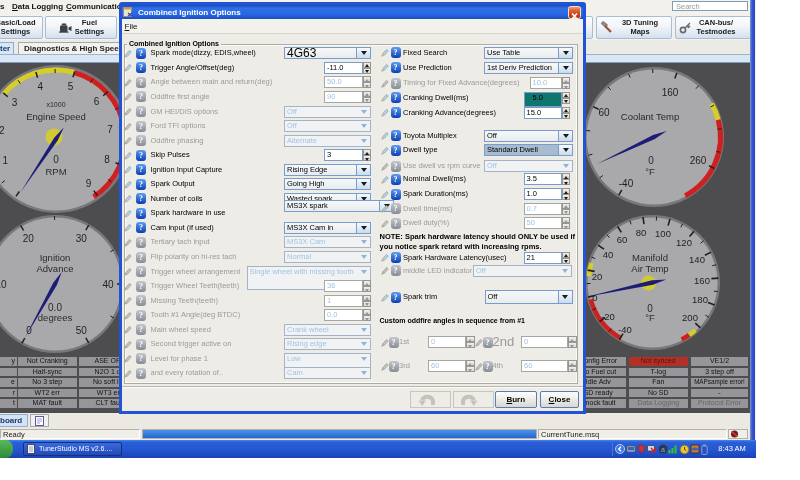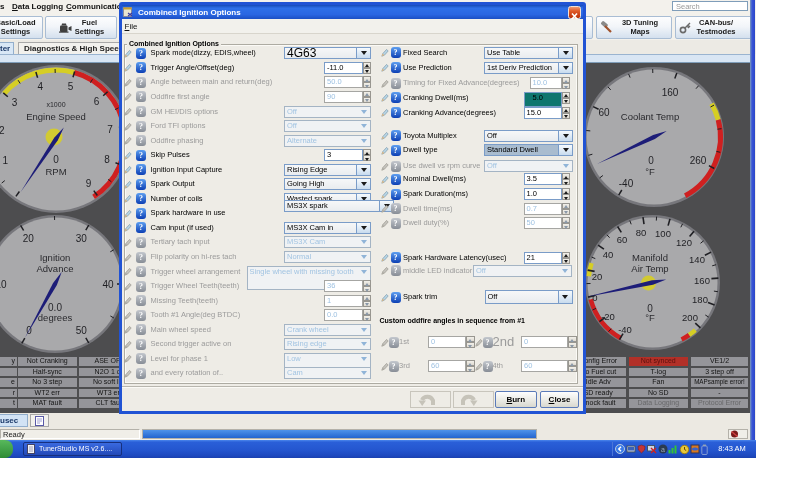--- a/index.html
+++ b/index.html
@@ -213,29 +213,30 @@
 <div class="a" style="left:629px;top:378.2px;width:58.5px;height:8.6px;background:#95959a;font-size:7px;line-height:8.6px;text-align:center;color:#141414;overflow:hidden;white-space:nowrap">Fan</div>
 <div class="a" style="left:691px;top:378.2px;width:57px;height:8.6px;background:#95959a;font-size:7px;line-height:8.6px;text-align:center;color:#141414;overflow:hidden;white-space:nowrap;font-size:6.3px">MAPsample error!</div>
 <div class="a" style="left:571px;top:388.8px;width:54.5px;height:8.6px;background:#95959a;font-size:7px;line-height:8.6px;text-align:center;color:#141414;overflow:hidden;white-space:nowrap">SD ready</div>
 <div class="a" style="left:629px;top:388.8px;width:58.5px;height:8.6px;background:#95959a;font-size:7px;line-height:8.6px;text-align:center;color:#141414;overflow:hidden;white-space:nowrap">No SD</div>
 <div class="a" style="left:691px;top:388.8px;width:57px;height:8.6px;background:#95959a;font-size:7px;line-height:8.6px;text-align:center;color:#141414;overflow:hidden;white-space:nowrap">-</div>
 <div class="a" style="left:571px;top:399.1px;width:54.5px;height:8.6px;background:#95959a;font-size:7px;line-height:8.6px;text-align:center;color:#141414;overflow:hidden;white-space:nowrap">Knock fault</div>
 <div class="a" style="left:629px;top:399.1px;width:58.5px;height:8.6px;background:#95959a;font-size:7px;line-height:8.6px;text-align:center;color:#141414;overflow:hidden;white-space:nowrap;color:#68686a">Data Logging</div>
 <div class="a" style="left:691px;top:399.1px;width:57px;height:8.6px;background:#95959a;font-size:7px;line-height:8.6px;text-align:center;color:#141414;overflow:hidden;white-space:nowrap;color:#68686a">Protocol Error</div>
 <div class="a" style="left:0;top:413px;width:750px;height:14px;background:#ece9e2"></div>
 <div class="a" style="left:-30px;top:414px;width:58px;height:13px;background:#d2e3f5;border:1px solid #92aecc;box-sizing:border-box"></div>
-<div class="a" style="left:0;top:415px;width:27px;font-size:8px;font-weight:700;color:#1c3a6a;line-height:11px">usec</div>
+<div class="a" style="left:0;top:415px;width:27px;font-size:8px;font-weight:700;color:#1c3a6a;line-height:11px">board</div>
 <div class="a" style="left:30px;top:414px;width:19px;height:13px;background:#f2f1ed;border:1px solid #a8a8a8;box-sizing:border-box"></div>
 <svg class="a" style="left:35px;top:416px" width="9" height="10" viewBox="0 0 9 10">
       <rect x="0.5" y="0.5" width="8" height="9" fill="#fff" stroke="#5a5aa8"></rect>
       <path d="M2 3h5M2 5h5M2 7h3" stroke="#8888c8" stroke-width="0.8"></path>
     </svg>
 <div class="a" style="left:0;top:427px;width:750px;height:13px;background:#ece9e2"></div>
 <div class="a" style="left:0;top:429px;width:140px;height:10px;border:1px solid #b4b1a9;border-right-color:#fff;border-bottom-color:#fff;background:#f0eee8;font-size:7.5px;line-height:9px;color:#222;padding-left:2px;box-sizing:border-box">Ready</div>
 <div class="a" style="left:142px;top:429px;width:395px;height:10px;border:1px solid #b4b1a9;background:linear-gradient(180deg,#4f93ea,#2364cf);box-sizing:border-box"></div>
+<div class="a" style="left:538px;top:429px;width:189px;height:10px;border:1px solid #b4b1a9;border-right-color:#fff;border-bottom-color:#fff;background:#f0eee8;font-size:7.5px;line-height:9px;color:#222;padding-left:2px;box-sizing:border-box">CurrentTune.msq</div>
 <div class="a" style="left:728px;top:429px;width:20px;height:10px;border:1px solid #b4b1a9;background:#f0eee8;box-sizing:border-box"></div>
 <svg class="a" style="left:730px;top:430px" width="9" height="8" viewBox="0 0 9 8">
       <circle cx="4.5" cy="4" r="3.5" fill="#7a1a1a"></circle>
       <path d="M1.5 1.5 L7.5 6.5" stroke="#d04040" stroke-width="1.2"></path>
     </svg>
 <div class="a" style="left:0;top:440px;width:756px;height:18px;background:linear-gradient(180deg,#4a86ec 0%,#2a5fd8 12%,#2456cf 55%,#1d48be 88%,#1a41ae 100%)"></div>
 <div class="a" style="left:0;top:440px;width:13px;height:18px;background:linear-gradient(180deg,#58b95c,#2e8b35);border-radius:0 8px 8px 0"></div>
 <div class="a" style="left:23px;top:442px;width:99px;height:14px;background:linear-gradient(180deg,#3a6ae0,#2349b8);border:1px solid #16307e;border-radius:2px;box-sizing:border-box"></div>
 <svg class="a" style="left:27px;top:444px" width="9" height="10" viewBox="0 0 9 10">
       <rect x="0.5" y="0.5" width="7" height="9" fill="#f4f4f4" stroke="#446"></rect>
@@ -737,20 +738,22 @@
       <path d="M0.8 8.2 L1.8 5.6 L3.2 7 Z" fill="#e8b87a"></path>
     </svg>
     <div class="a" style="left:268.5px;top:286.9px;width:10px;height:11px;border-radius:3px;background:linear-gradient(180deg,#5e9ff0,#0c3fb4);color:#fff;font:700 8px/11px q;text-align:center">?</div>
     <div class="a" style="left:281px;top:287.4px;width:140px;height:10px;color:#000;font-size:7.5px;line-height:10px">Spark trim</div>
     <div class="a" style="left:362.5px;top:285.4px;width:88px;height:14px;border:1px solid #7a9cc8;background:linear-gradient(180deg,#f6f7f8,#e9ecef);box-sizing:border-box">
       <div class="a" style="left:2px;top:0;right:14px;height:12px;font-size:7.5px;line-height:12px;color:#000;overflow:hidden;white-space:nowrap">Off</div>
       <div class="a" style="right:0;top:0;width:13px;height:12px;border-left:1px solid #7a9cc8;background:linear-gradient(180deg,#f6fafd,#c8dbee)">
         <div style="margin:4.0px auto 0;width:0;height:0;border:3.5px solid transparent;border-top:4px solid #1a1a1a;border-bottom:none"></div>
       </div>
     </div>
+    <div class="a" style="left:257.5px;top:226.5px;width:205px;height:9px;font-size:7.5px;font-weight:700;color:#000;line-height:9px;white-space:nowrap">NOTE: Spark hardware latency should ONLY be used if</div>
+    <div class="a" style="left:257.5px;top:236.6px;width:205px;height:9px;font-size:7.5px;font-weight:700;color:#000;line-height:9px;white-space:nowrap">you notice spark retard with increasing rpms.</div>
     <div class="a" style="left:257.5px;top:310.8px;width:205px;height:9px;font-size:7px;font-weight:700;color:#000;line-height:9px;white-space:nowrap">Custom oddfire angles in sequence from #1</div>
     <svg class="a" style="left:258.5px;top:332.8px" width="8" height="9" viewBox="0 0 8 9">
       <path d="M0.8 8.2 L1.8 5.6 L5.6 1.4 L7.2 3 L3.4 7.2 Z" fill="#c6c4be" stroke="#9a988f" stroke-width="0.7"></path>
       <path d="M0.8 8.2 L1.8 5.6 L3.2 7 Z" fill="#b0aea6"></path>
     </svg>
     <div class="a" style="left:266.5px;top:331.8px;width:10px;height:11px;border-radius:3px;background:linear-gradient(180deg,#c3c7cd,#878d96);color:#fff;font:700 8px/11px q;text-align:center">?</div>
     <div class="a" style="left:277px;top:332.3px;width:16px;height:10px;color:#9b9b9b;font-size:7.5px;line-height:10px">1st</div>
     <div class="a" style="left:306px;top:331.3px;width:37.5px;height:12px;border:1px solid #a6a6a3;background:#fff;box-sizing:border-box;font-size:7.5px;line-height:10px;color:#9fc2e2;padding-left:2px;overflow:hidden">0</div>
     <div class="a" style="left:343.5px;top:331.3px;width:9px;height:6.0px;border:1px solid #989690;background:linear-gradient(180deg,#f2f0ea,#ddd9d0);box-sizing:border-box">
       <div style="width:0;height:0;margin-left:1.0px;border:2.5px solid transparent;border-bottom:3px solid #8a98a8;border-top:none;margin-top:1.5px"></div>

